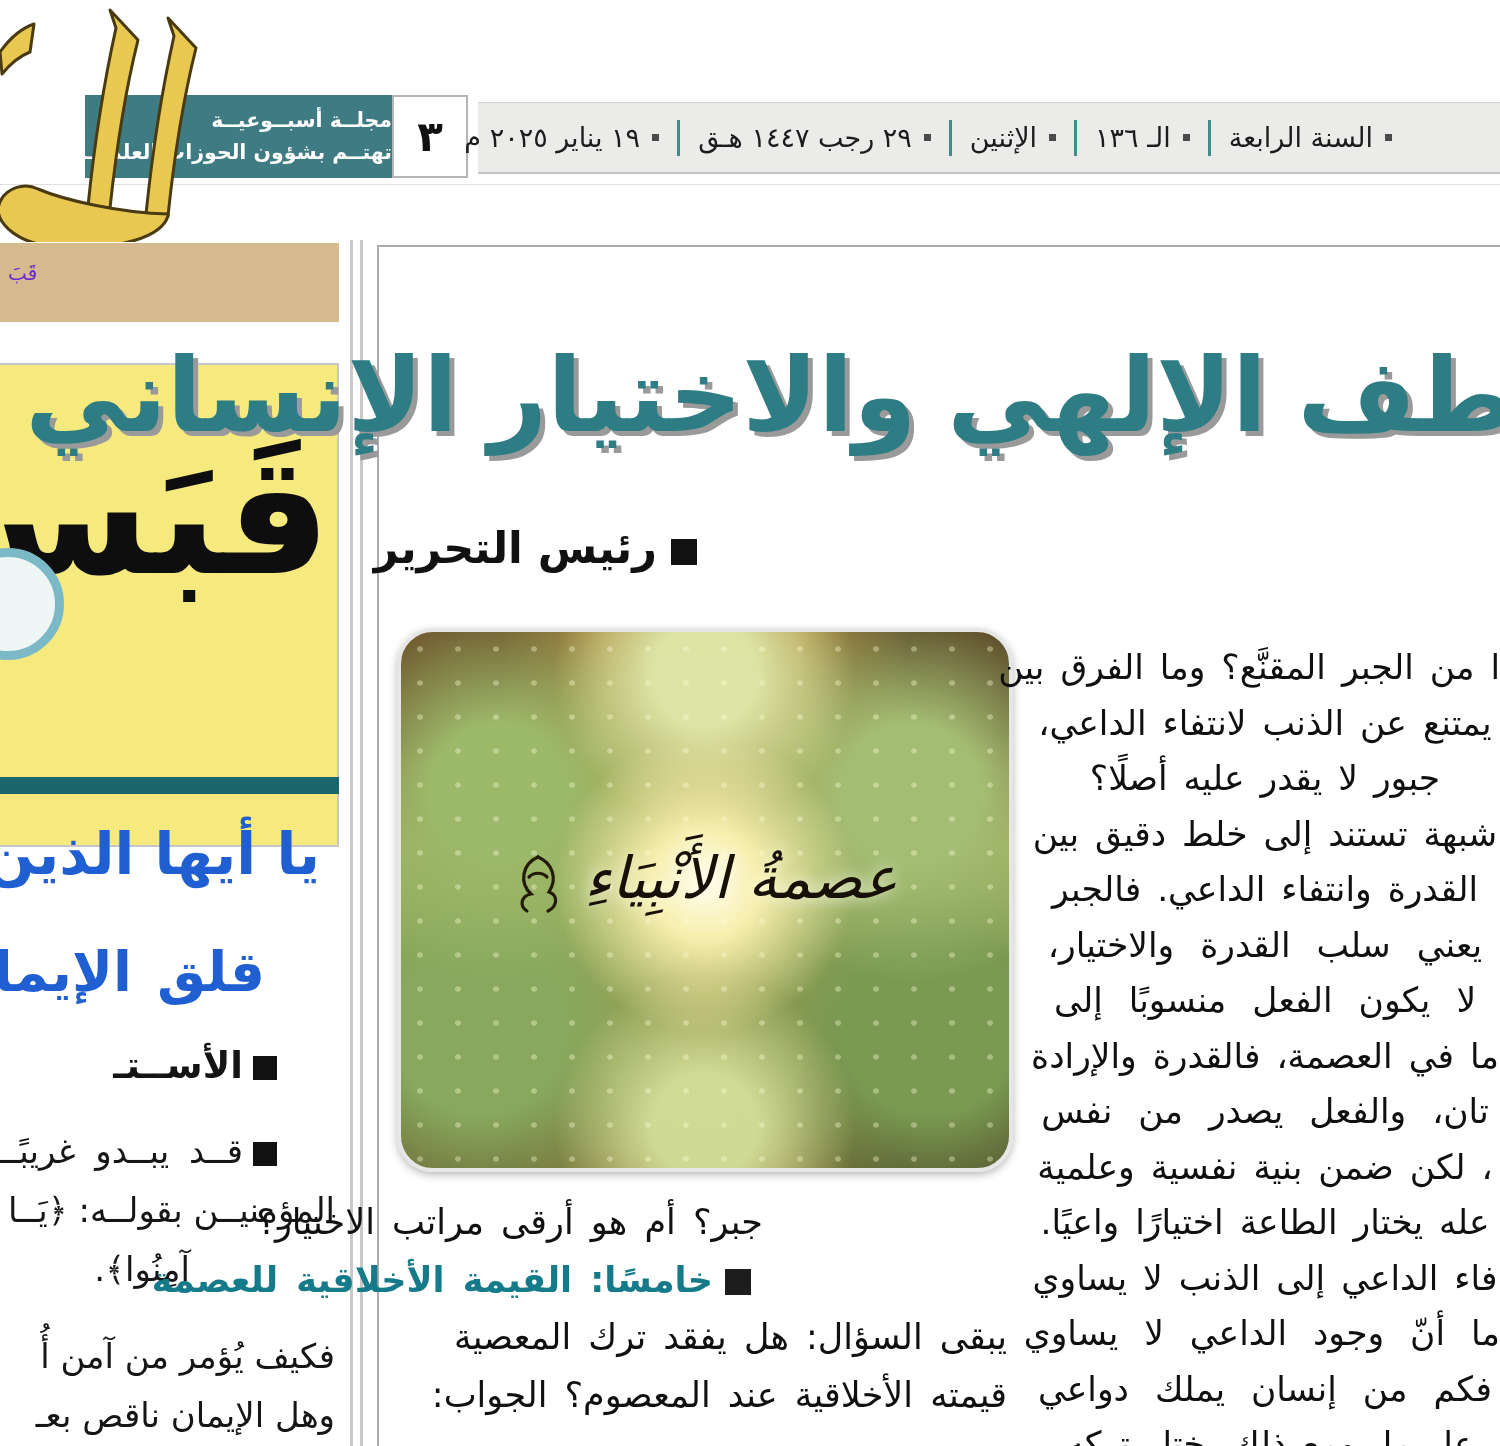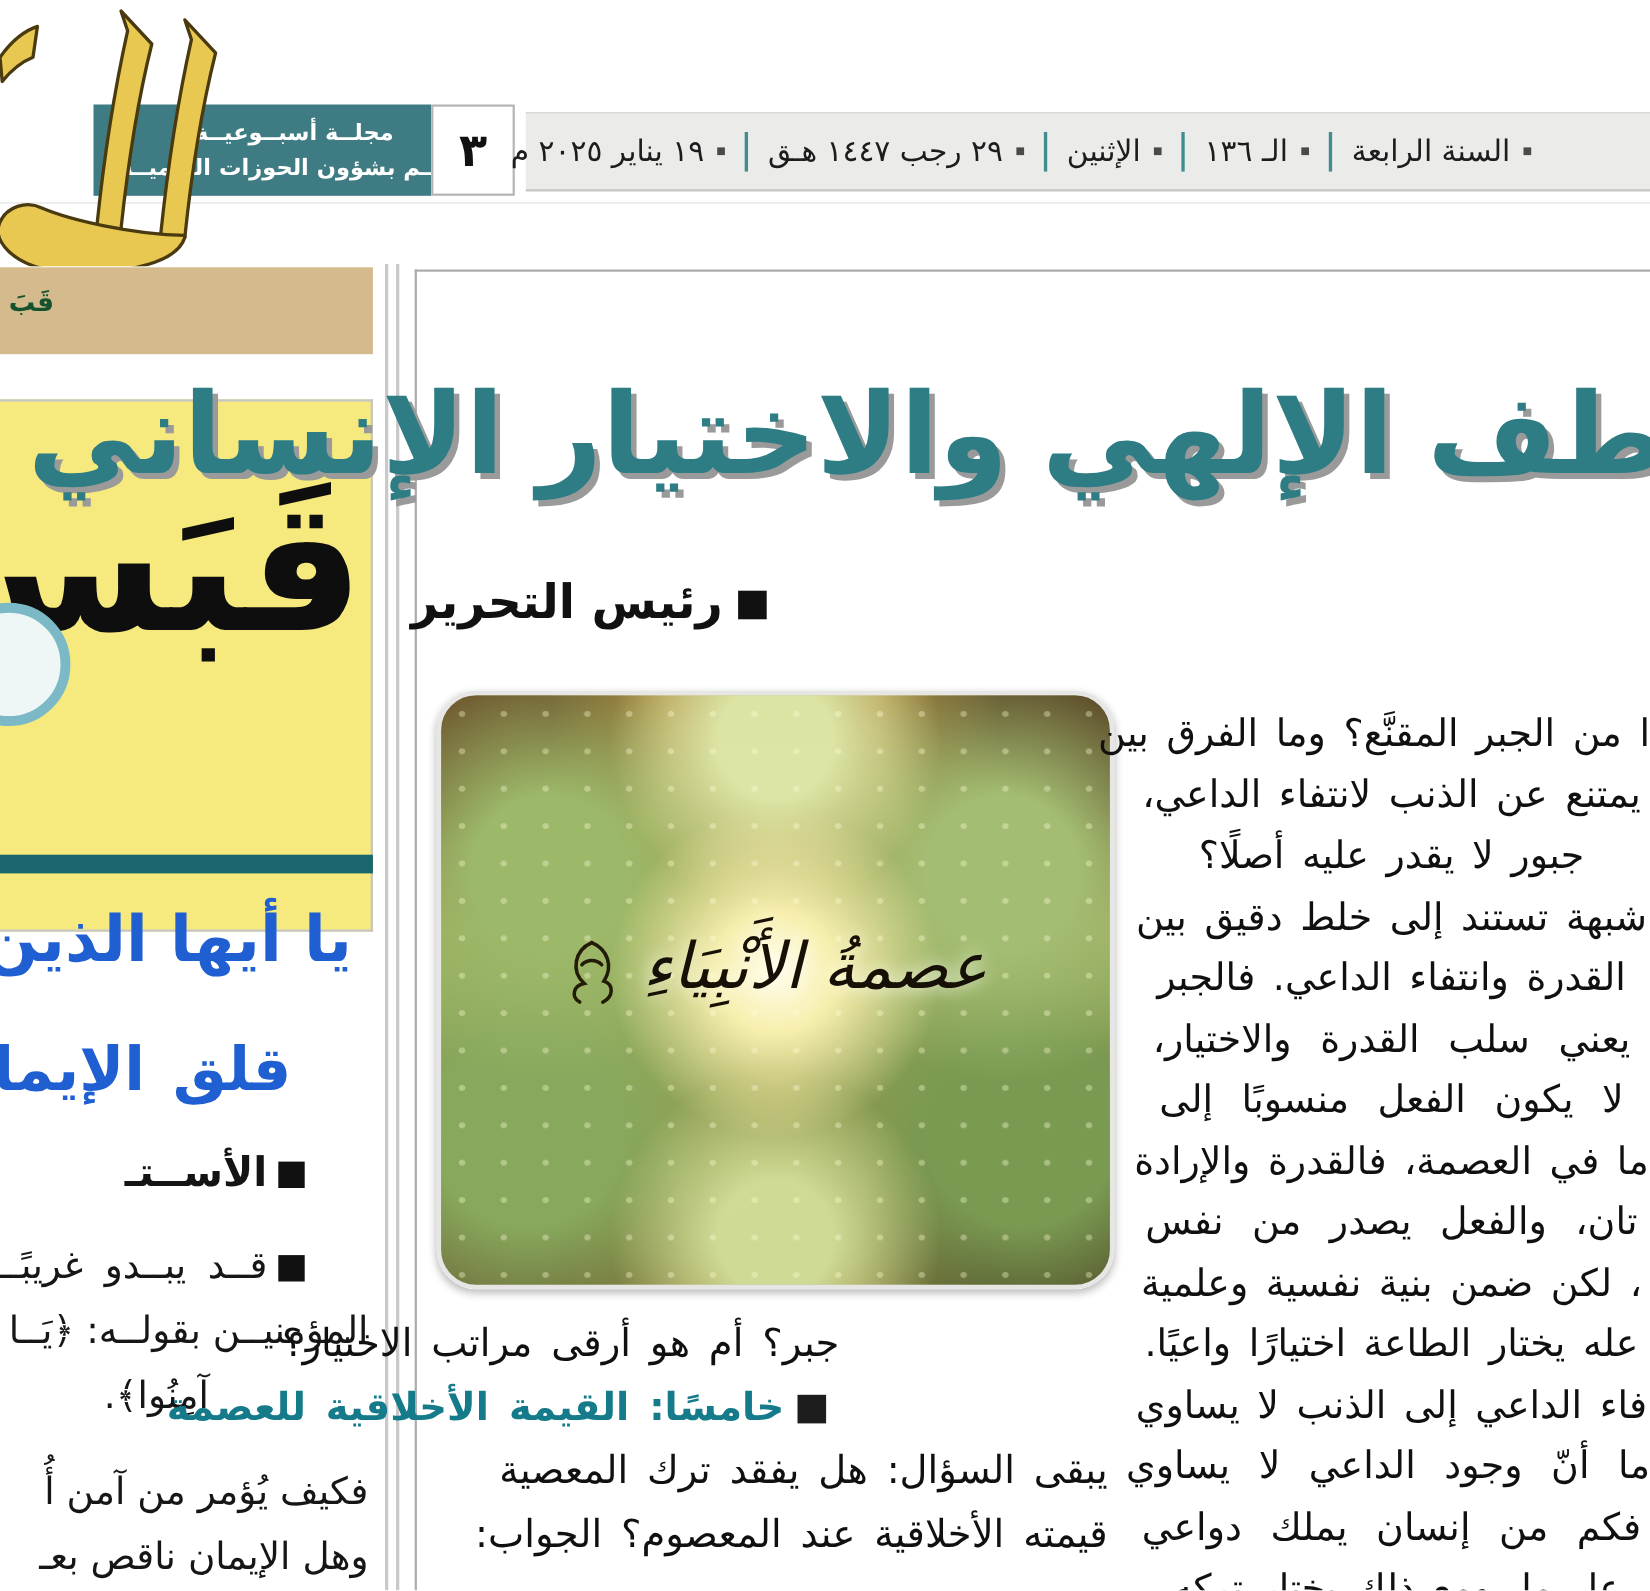--- a/index.html
+++ b/index.html
@@ -7,39 +7,39 @@
     --blue:#1f5fd2; --yellow:#f6ea7e; --tan:#d5ba8d; --strip-bg:#ebebe9;
     --strip-divider:#3f8d8d; --gold:#e9c851;
   }
   html,body{margin:0;padding:0;background:#ffffff;}
   .page{position:relative;width:1500px;height:1446px;overflow:hidden;background:#ffffff;
         font-family:"DejaVu Sans",sans-serif;color:#141414;}
   .abs{position:absolute;}
 
   
   .teal-bar{left:85px;top:95px;width:307px;height:83px;background:var(--teal-bar);
-            display:flex;flex-direction:column;justify-content:center;align-items:center;
+            display:flex;flex-direction:column;justify-content:center;
             padding-left:58px;box-sizing:border-box;}
   .tagline{color:#fff;font-weight:bold;font-size:20.5px;line-height:1.55;white-space:nowrap;direction:rtl;}
   .logo-svg{left:0;top:0;width:232px;height:242px;z-index:5;}
   .pagenum-box{left:392px;top:95px;width:76px;height:83px;background:#fff;border:2px solid #b5b5b5;
                box-sizing:border-box;display:flex;align-items:center;justify-content:center;
                font-size:42px;font-weight:bold;color:#111;}
   .date-strip{left:478px;top:102px;width:1022px;height:72px;background:var(--strip-bg);
               border-top:1px solid #d2d2d0;border-bottom:2px solid #c6c6c4;box-sizing:border-box;
               display:flex;direction:rtl;align-items:center;padding-right:108px;
               font-size:27px;color:#1c1c1c;}
   .d-bullet{width:7px;height:7px;background:#4a4a4a;margin-left:12px;flex:0 0 auto;}
   .d-text{white-space:nowrap;}
   .d-sep{width:3px;height:36px;background:var(--strip-divider);margin:0 18px;flex:0 0 auto;}
   .header-rule{left:0;top:184px;width:1500px;height:1px;background:#e0e0de;}
 
   
   .tan-strip{left:0;top:243px;width:339px;height:79px;background:var(--tan);}
-  .tan-label{position:absolute;left:8px;top:18px;font-size:24px;font-weight:bold;color:#14532d;}
+  .tan-label{position:absolute;left:8px;top:18px;font-size:20px;font-weight:normal;color:#6d28d9;}
   .yellow-box{left:0;top:363px;width:339px;height:484px;background:var(--yellow);
               border:2px solid #c6c6c6;border-left:none;box-sizing:border-box;}
   .qabas{position:absolute;right:6px;top:40px;font-size:165px;font-weight:bold;
          color:#0e0e0e;line-height:1.35;direction:rtl;}
   .teal-ring{position:absolute;left:-48px;top:183px;width:94px;height:94px;
              border:9px solid #7cb9c6;border-radius:50%;background:#eef7f5;}
   .sidebar-tealbar{left:0;top:777px;width:339px;height:17px;background:var(--teal-dark);}
   .blue-h1{right:1180px;top:820px;font-size:58px;font-weight:bold;color:var(--blue);
            white-space:nowrap;direction:rtl;}
   .blue-h2{right:1235px;top:940px;font-size:55px;font-weight:bold;color:var(--blue);

